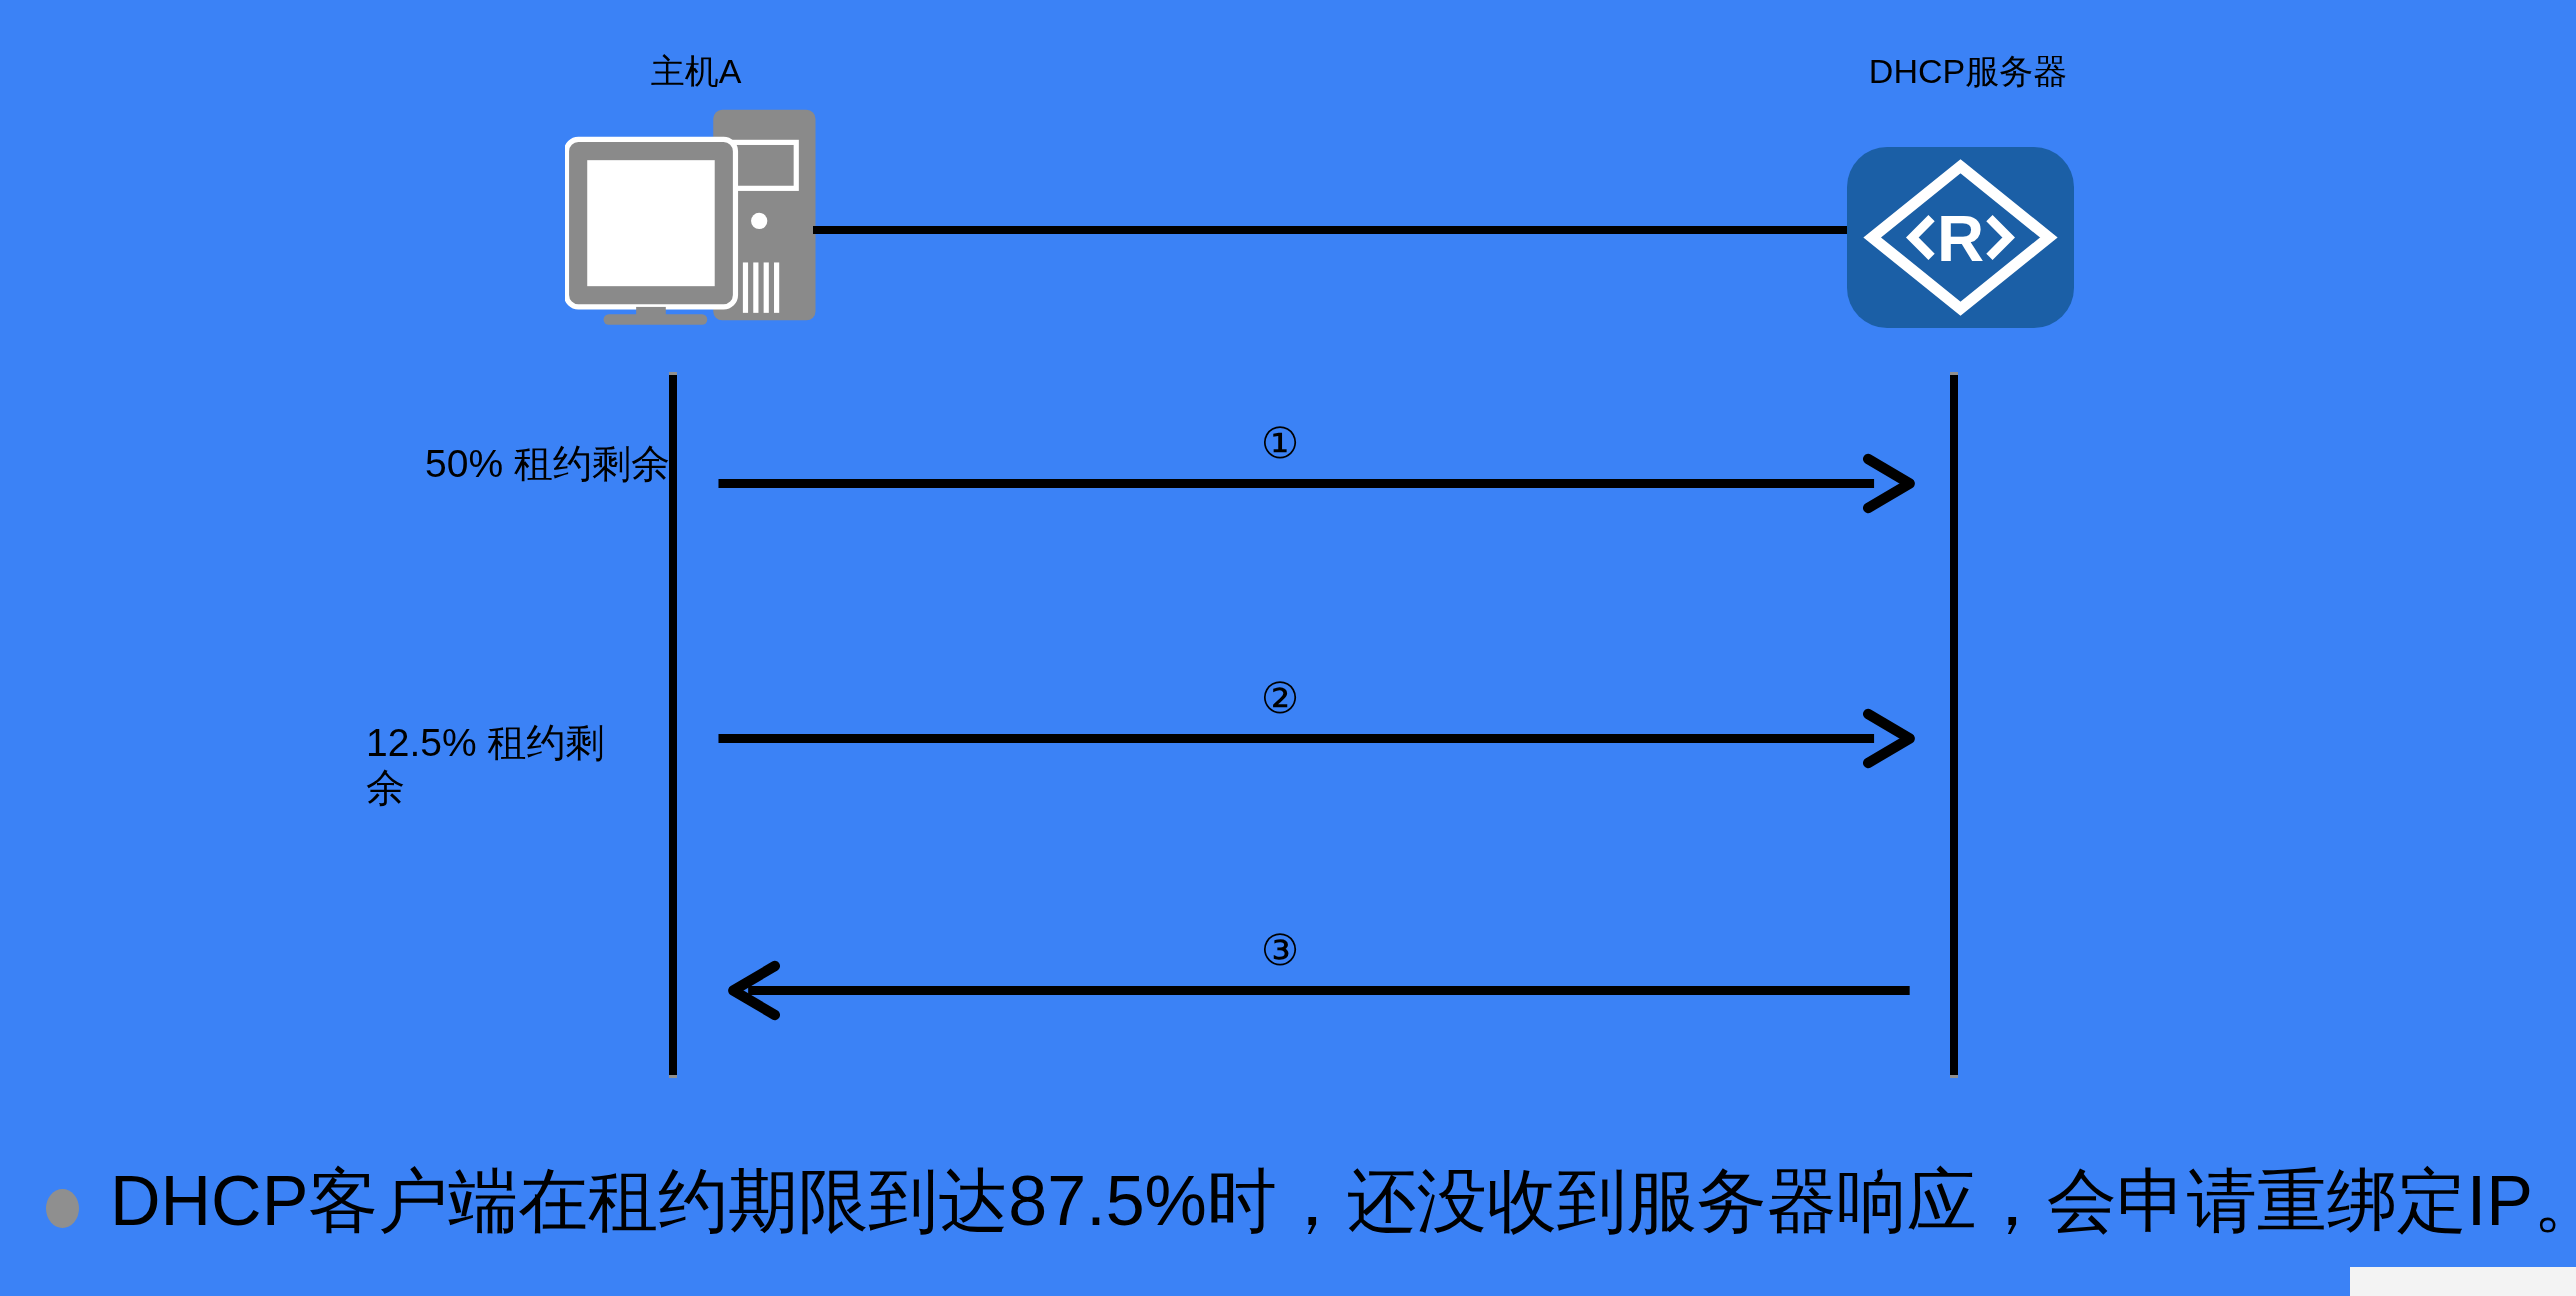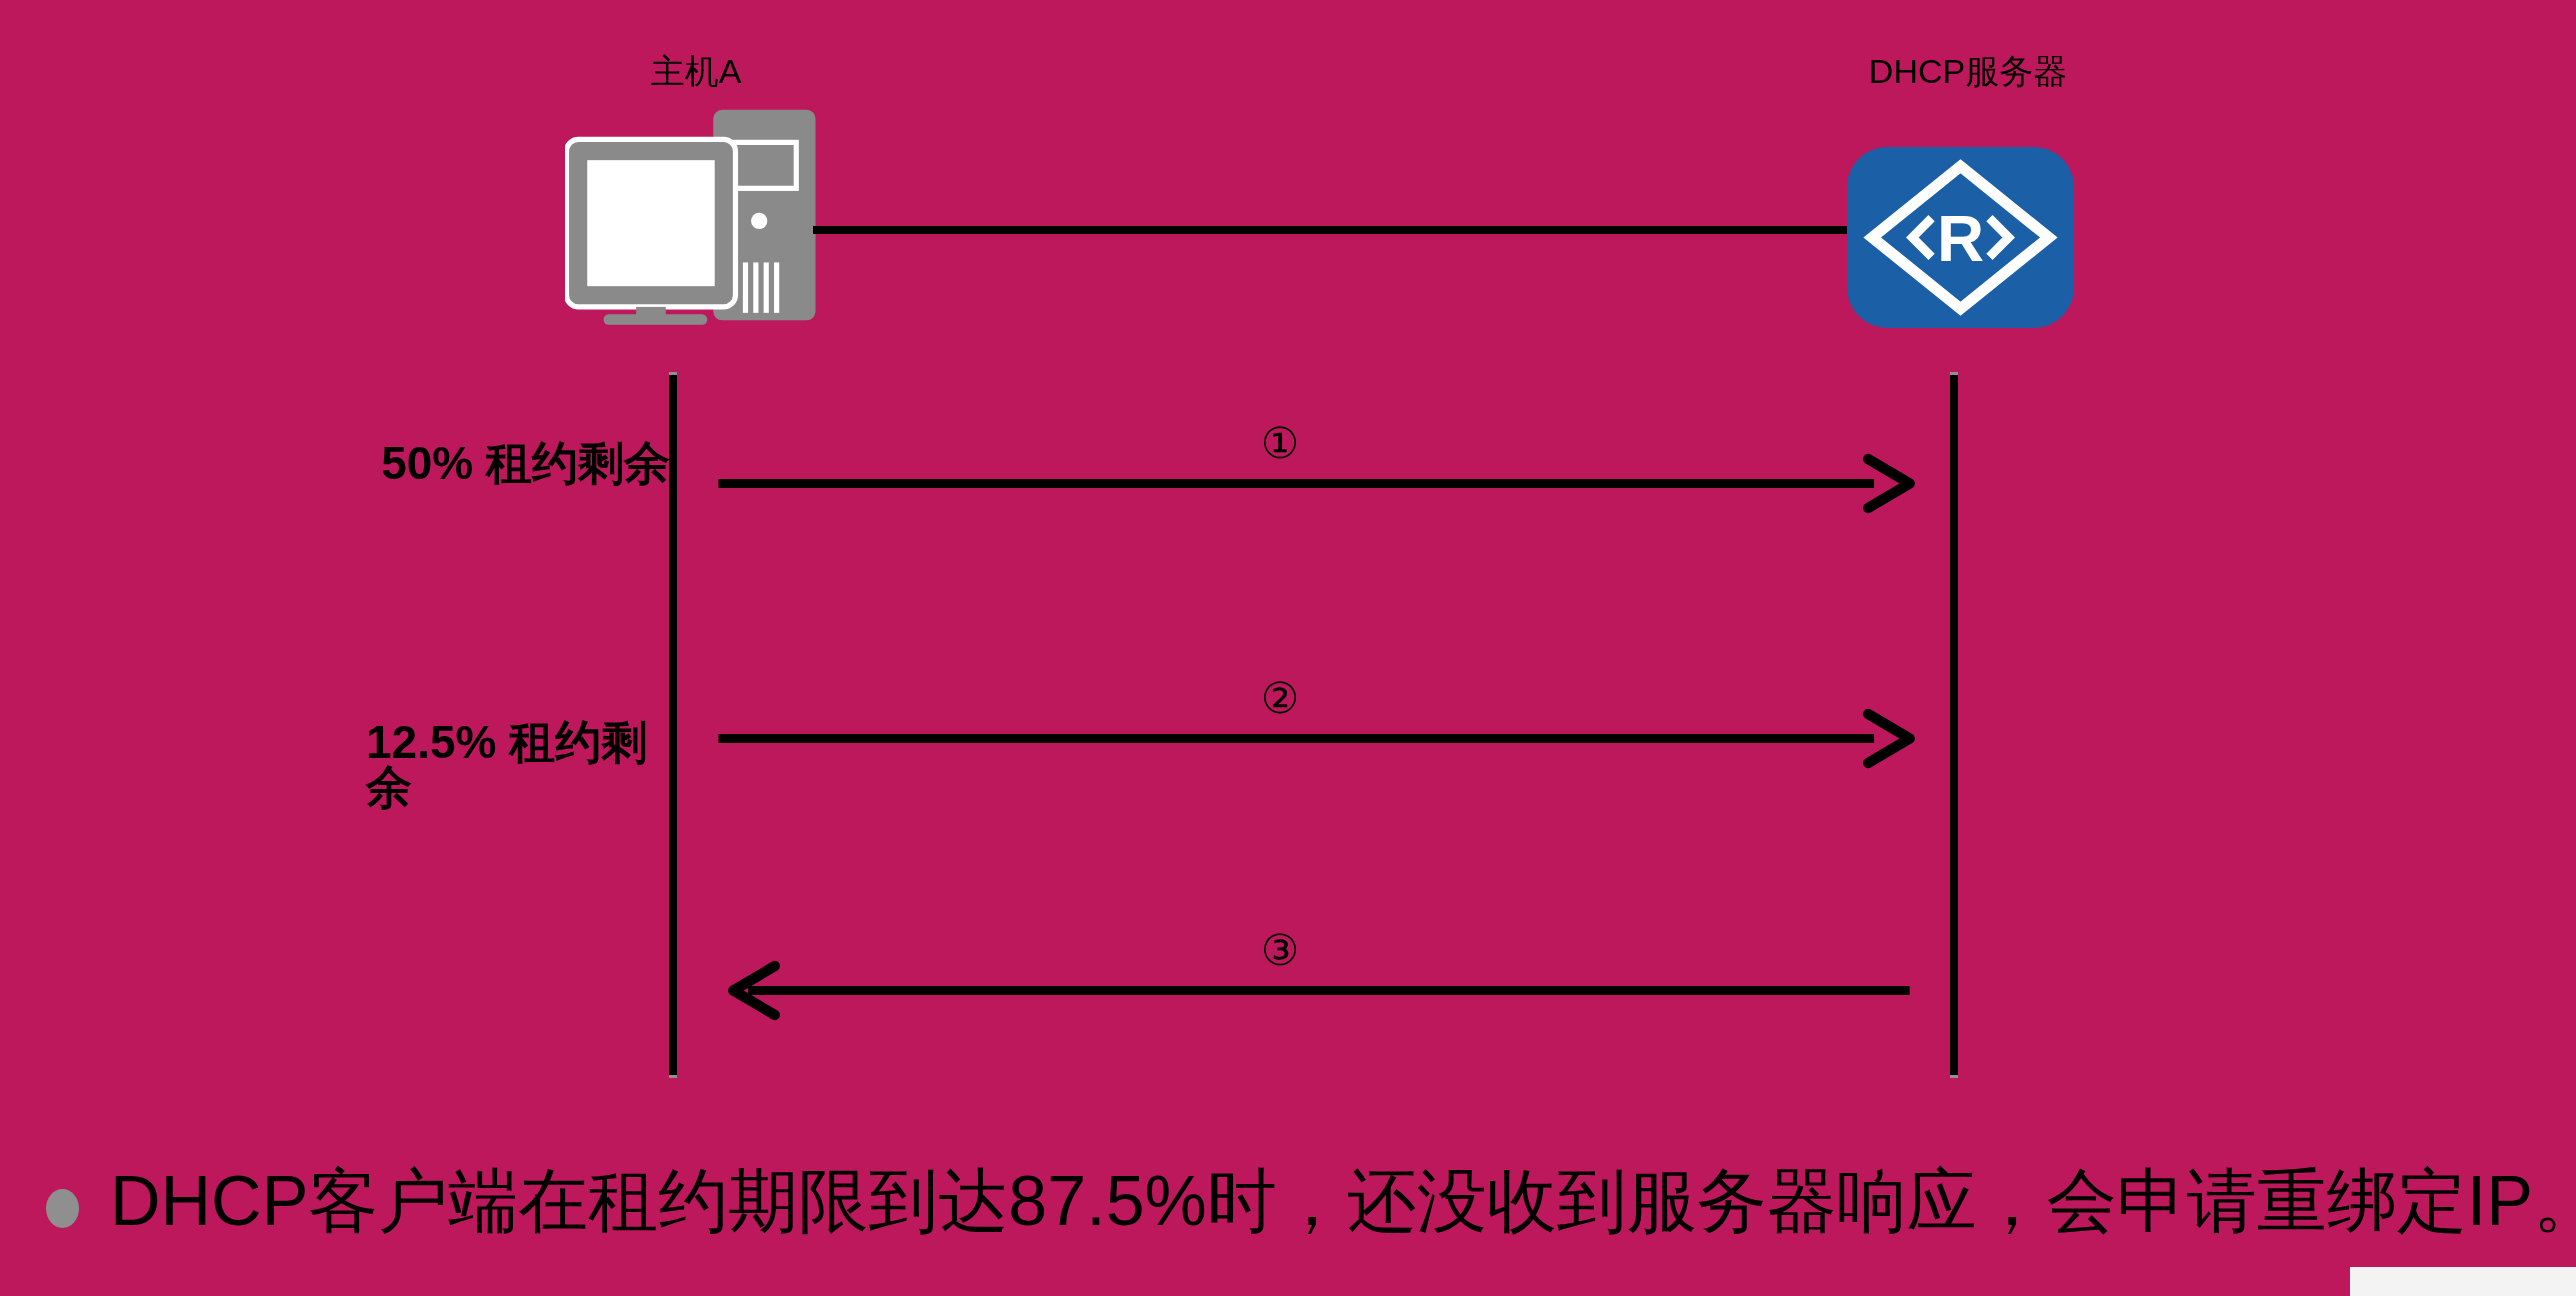--- a/index.html
+++ b/index.html
@@ -6,21 +6,21 @@
     --blue:#1b5fa6;
     --gray:#8a8a8a;
     --line:#000000;
     --bullet:#8f8f8f;
     --ghost:#f3f3f3;
   }
   *{margin:0;padding:0;box-sizing:border-box;}
   html,body{background:#ffffff;}
   body{width:2576px;height:1297px;position:relative;overflow:hidden;
        font-family:"Liberation Sans", sans-serif;color:#000;}
-  .stage{position:absolute;left:0;top:0;width:2576px;height:1297px;background:#be185d;}
+  .stage{position:absolute;left:0;top:0;width:2576px;height:1297px;background:#3b82f6;}
 
   .actor-label{position:absolute;top:50px;width:312px;text-align:center;
                font-size:34px;line-height:43px;color:#000;}
   .host-label{left:540px;}
   .server-label{left:1812px;}
 
   .pc-icon{position:absolute;left:565px;top:108px;width:252px;height:217px;}
   .router-icon{position:absolute;left:1847px;top:147px;width:227px;height:181px;}
 
   .link-line{position:absolute;left:813px;top:226px;width:1036px;height:8.2px;background:var(--line);}
@@ -39,21 +39,21 @@
   .msg3{top:927px;}
 
   .arrow{position:absolute;left:717px;width:1209px;height:67px;}
   .arrow1{top:450px;}
   .arrow2{top:705px;}
   .arrow3{top:957px;}
   .arrow-line{stroke:var(--line);stroke-width:12;}
   .arrow-head{stroke:var(--line);stroke-width:14;fill:none;
               stroke-linecap:round;stroke-linejoin:round;}
 
-  .side-note{font-size:46px;line-height:45px;color:#000;position:absolute;font-weight:bold;}
+  .side-note{font-size:39px;line-height:45px;color:#000;position:absolute;}
   .note1{left:312px;top:441px;width:358px;text-align:right;white-space:nowrap;}
   .note2{left:366px;top:720px;width:306px;}
 
   .note-bullet{position:absolute;left:46px;top:1189px;width:33px;height:39px;
                border-radius:50%;background:var(--bullet);}
   .note-text{position:absolute;left:110px;top:1149px;font-size:70px;line-height:104px;
              white-space:nowrap;color:#000;}
 
   .watermark-ghost{position:absolute;left:2350px;top:1267px;width:226px;height:30px;
                    background:var(--ghost);}

